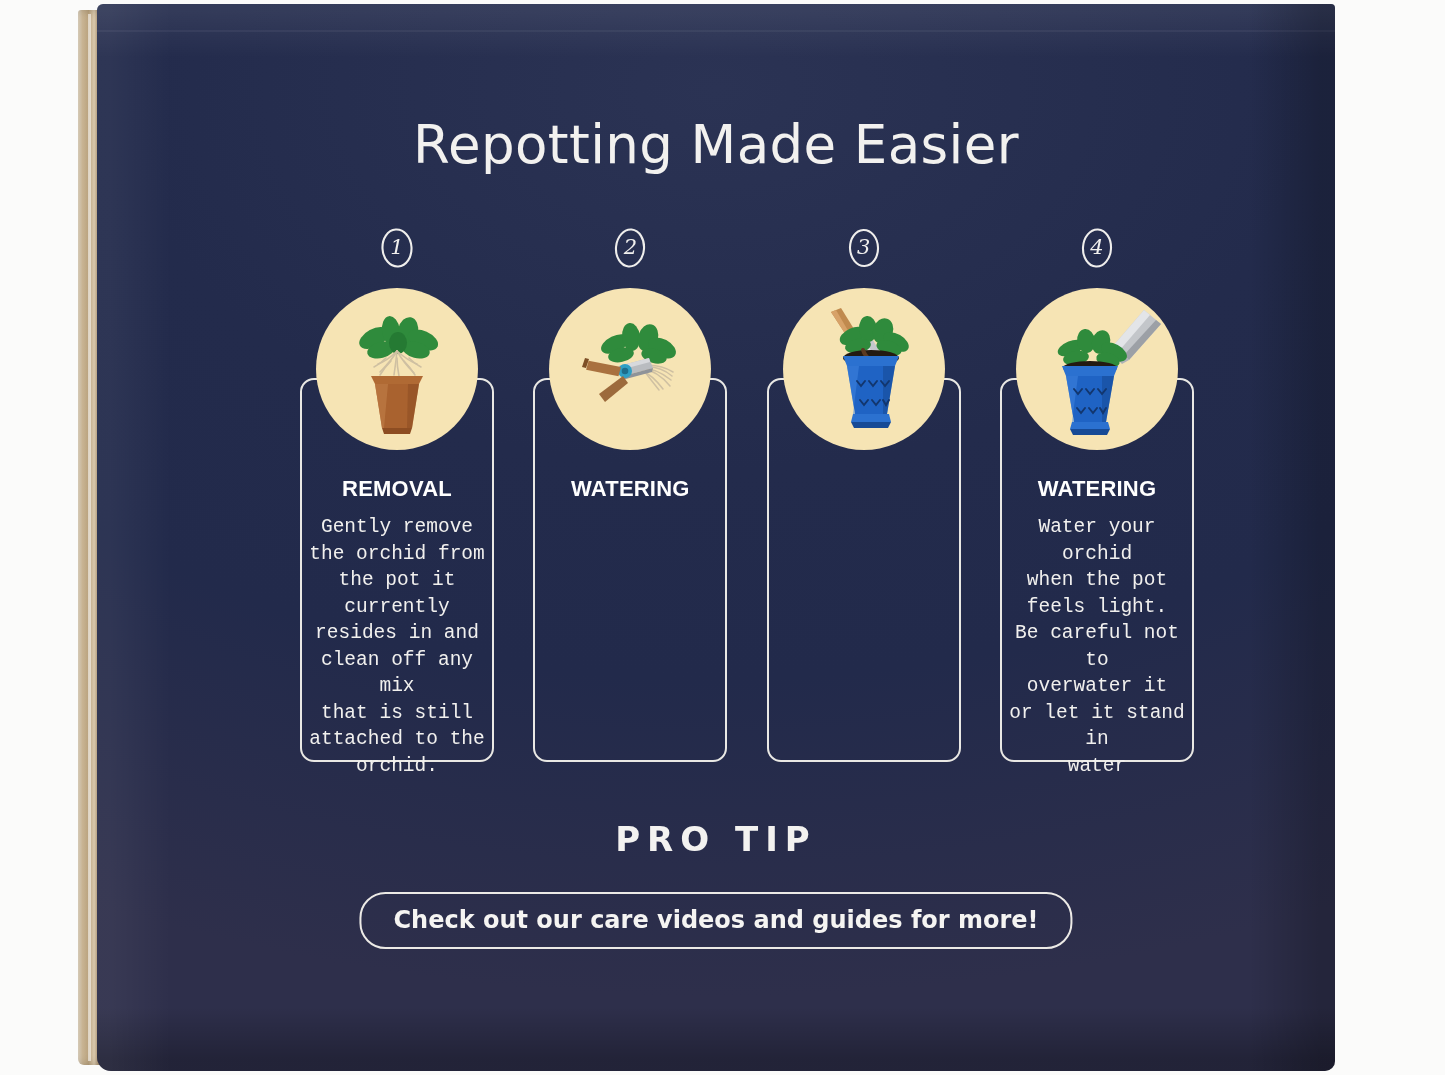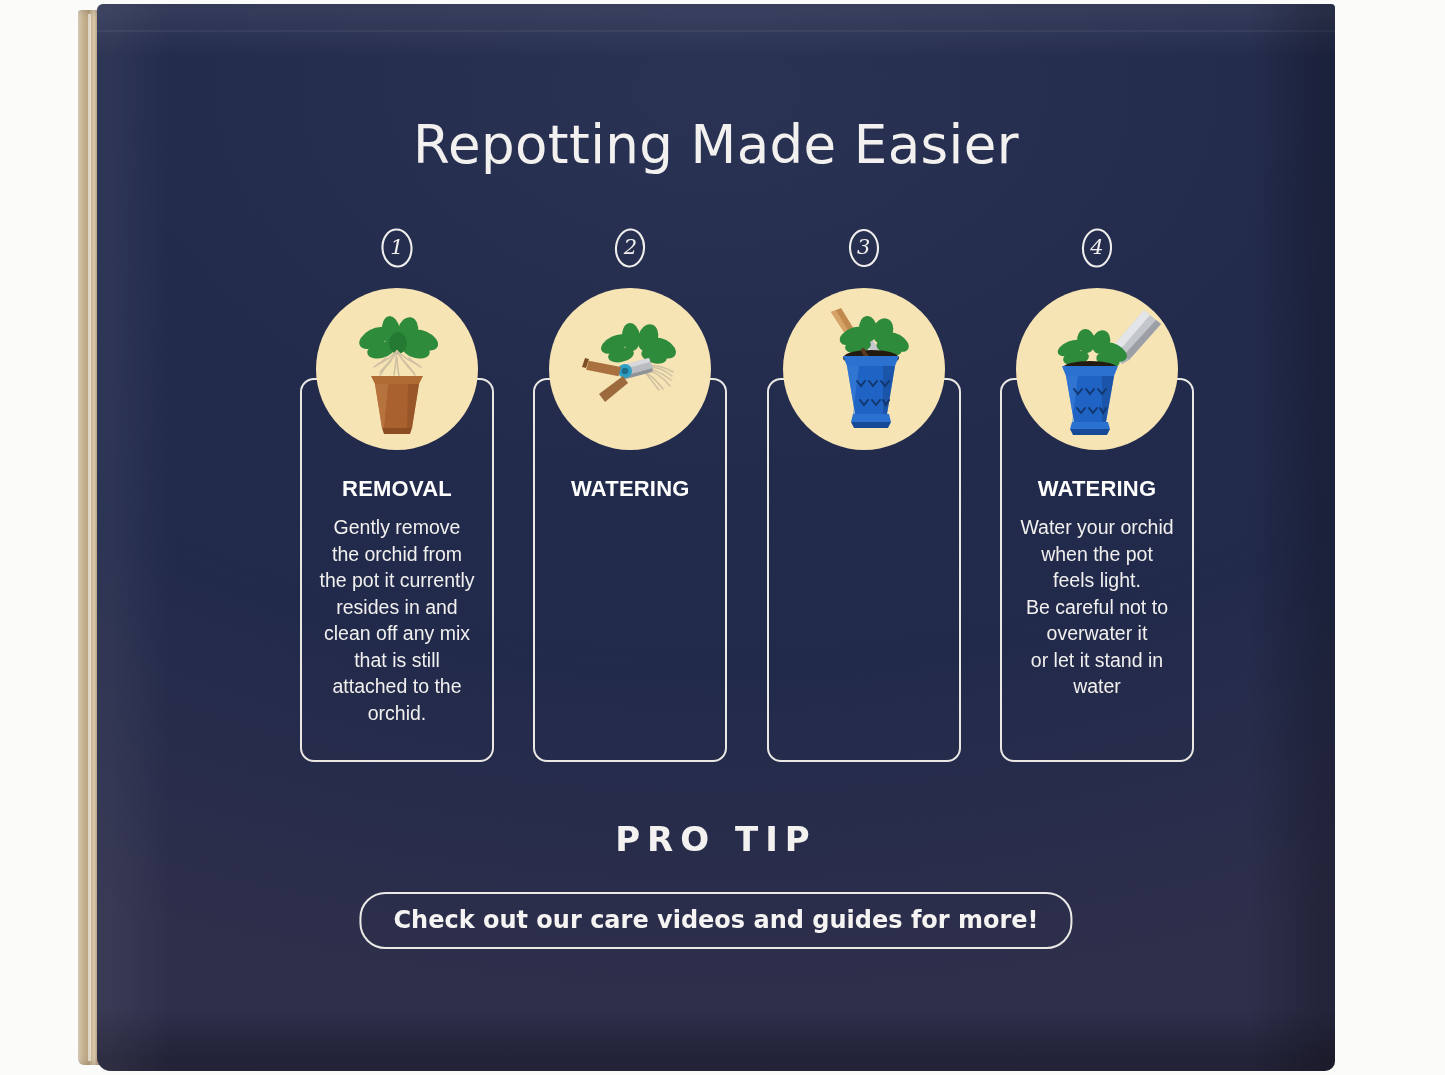--- a/index.html
+++ b/index.html
@@ -170,21 +170,21 @@
     font-size: 22px;
     font-weight: 700;
     letter-spacing: .2px;
     margin-bottom: 12px;
     font-family: "Liberation Sans", sans-serif;
   }
   .card-text {
     color: #f1f0ee;
     font-size: 19.5px;
     line-height: 26.5px;
-    font-family: Liberation Sans, sans-serif;
+    font-family: Liberation Mono, monospace;
     white-space: pre-line;
     margin-top: 8px;
   }
 
   
   .protip {
     position: absolute;
     left: 0; top: 815px;
     width: 100%;
     text-align: center;

